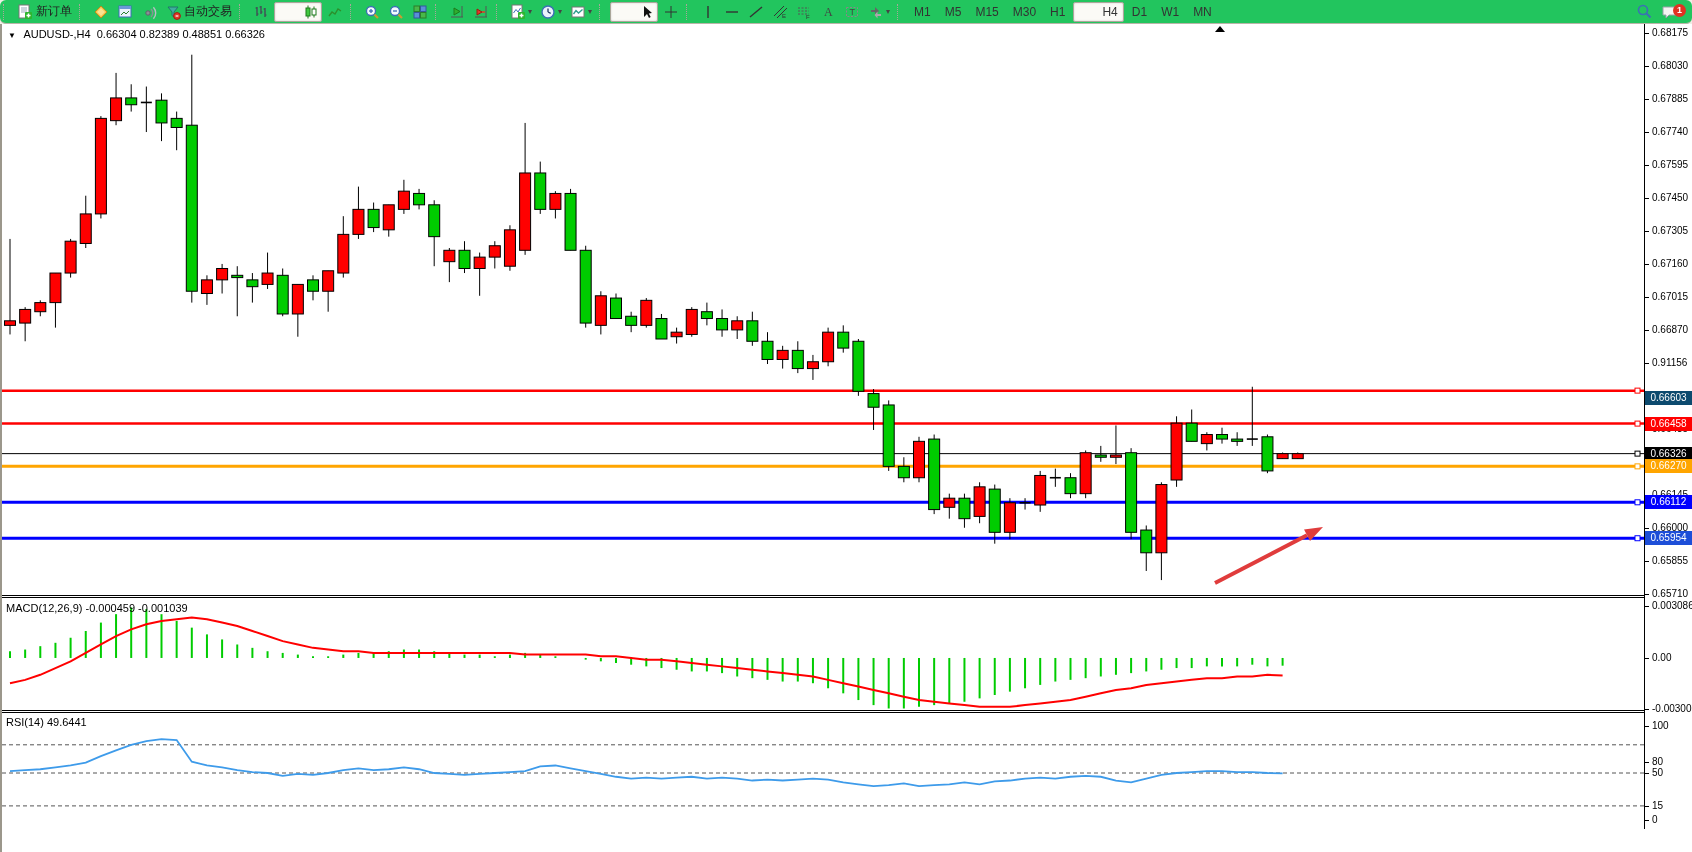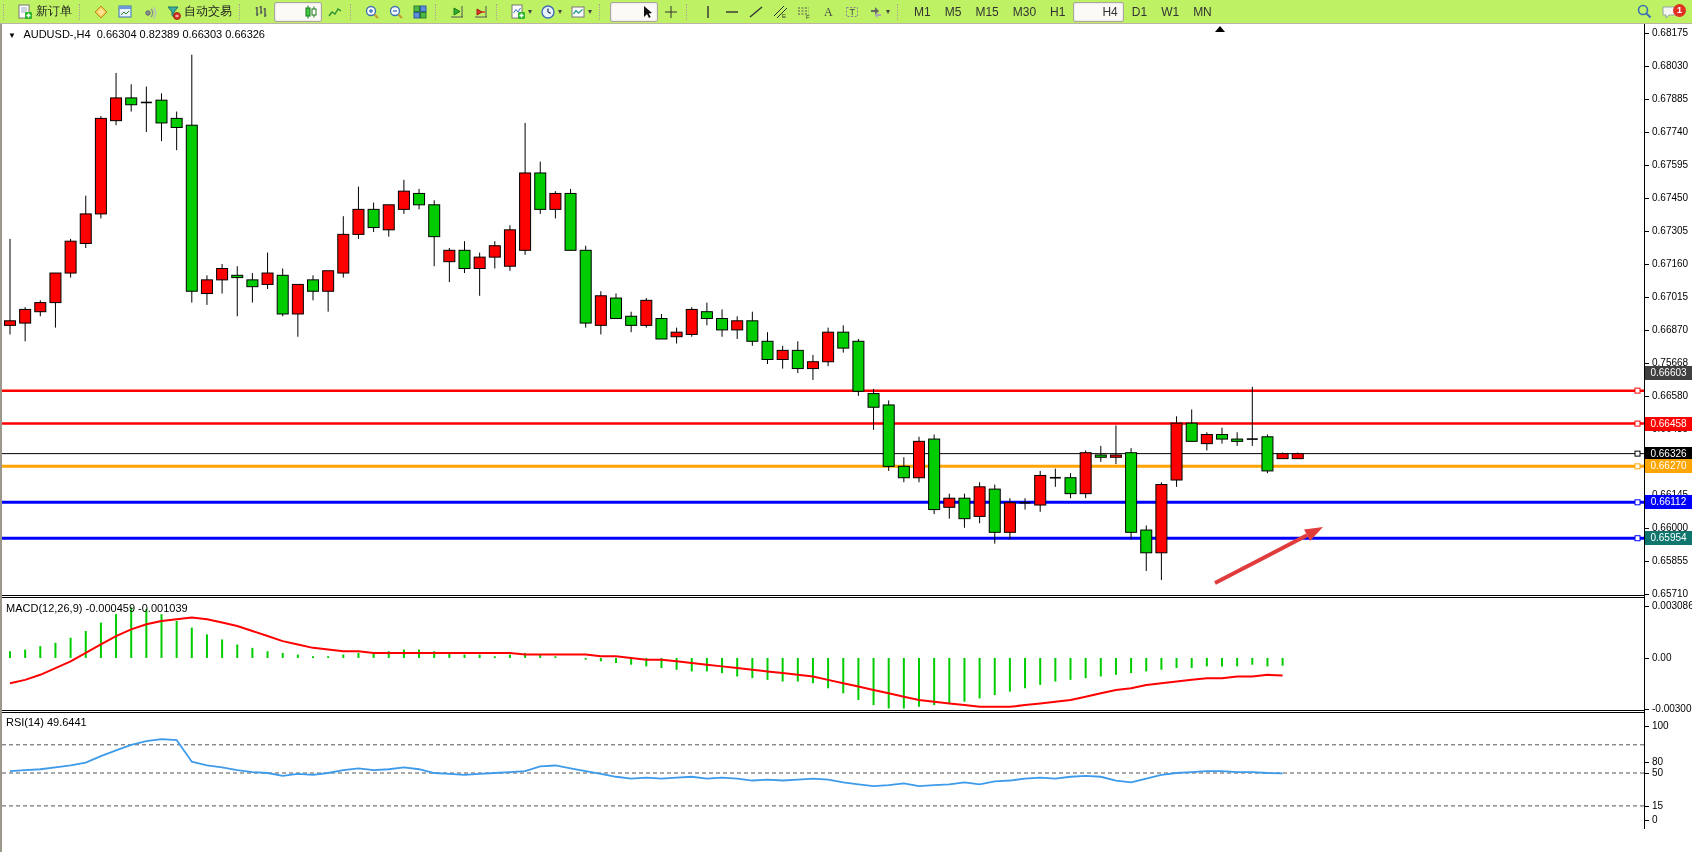--- a/index.html
+++ b/index.html
@@ -1,19 +1,19 @@
 <!DOCTYPE html>
 <html><head>
 <meta charset="utf-8">
 <style>
   html,body{margin:0;padding:0;background:#f0eee6;width:1692px;height:852px;overflow:hidden;
     font-family:"Liberation Sans","DejaVu Sans",sans-serif;-webkit-font-smoothing:none;}
   
-  .toolbar{position:absolute;left:0;top:0;width:1692px;height:23px;background:#bef264;
-    border-bottom:1px solid #b9b5a9;display:flex;align-items:center;font-size:12px;color:#222;}
+  .toolbar{position:absolute;left:0;top:0;width:1692px;height:23px;background:#22c55e;
+    border-bottom:1px solid #b9b5a9;display:flex;align-items:center;font-size:12px;color:#222;border-radius:6px;}
   .tbtn{height:20px;min-width:20px;display:flex;align-items:center;justify-content:center;
     margin:0 1px;padding:0 2px;border:1px solid transparent;border-radius:2px;box-sizing:border-box;}
   .tbtn.pressed{background:#fbfaf6;border:1px solid #aaa69a;box-shadow:inset 0 0 2px #ccc;padding-left:28px;}
   .tlabel{margin-left:3px;white-space:nowrap;}
   .grip{width:6px;height:16px;border-left:1px dotted #a9a599;margin:0 3px;}
   .caret{font-size:8px;color:#444;margin-left:2px;}
   .tf{font-size:12px;color:#333;padding:0 5px;}
   .right-icons{position:absolute;right:6px;top:0;height:23px;display:flex;align-items:center;}
   .badge{position:absolute;top:1px;right:-5px;background:#e03222;color:#fff;border-radius:8px;
     min-width:13px;height:13px;font-size:9px;line-height:13px;text-align:center;font-weight:bold;}
@@ -279,21 +279,21 @@
     </div>
   </div>
 </div>
 
 <div class="window">
   <div class="chart-title">
     <span class="tcaret">▼</span>
     <span>AUDUSD-,H4</span>&nbsp;
     <span>0.66304</span>
     <span>0.82389</span>
-    <span>0.66303</span>
+    <span>0.48851</span>
     <span>0.66326</span>
   </div>
 
   <div class="pane-label" style="top:578px;">MACD(12,26,9) -0.000459 -0.001039</div>
   <div class="pane-label" style="top:692px;">RSI(14) 49.6441</div>
 
   <svg id="plot" class="plot" width="1643" height="805" viewBox="0 24 1643 805">
       <line x1="0" y1="390.62584493041794" x2="1643" y2="390.62584493041794" stroke="#FF0000" stroke-width="2.5"></line>
       <rect x="1633" y="388.12584493041794" width="5" height="5" fill="#fff" stroke="#FF0000"></rect>
       <line x1="0" y1="423.603976143143" x2="1643" y2="423.603976143143" stroke="#FF0000" stroke-width="2.5"></line>
@@ -614,21 +614,21 @@
       <div class="ptick" style="top: 266.922px;">
         <span class="tick"></span>
         <span class="txt">0.67015</span>
       </div>
       <div class="ptick" style="top: 299.901px;">
         <span class="tick"></span>
         <span class="txt">0.66870</span>
       </div>
       <div class="ptick" style="top: 332.879px;">
         <span class="tick"></span>
-        <span class="txt">0.75668</span>
+        <span class="txt">0.91156</span>
       </div>
       <div class="ptick" style="top: 365.857px;">
         <span class="tick"></span>
         <span class="txt">0.66580</span>
       </div>
       <div class="ptick" style="top: 398.835px;">
         <span class="tick"></span>
         <span class="txt">0.66435</span>
       </div>
       <div class="ptick" style="top: 431.813px;">
@@ -676,21 +676,21 @@
         <span class="txt">50</span>
       </div>
       <div class="ptick" style="top: 775.9px;">
         <span class="tick"></span>
         <span class="txt">15</span>
       </div>
       <div class="ptick" style="top: 790px;">
         <span class="tick"></span>
         <span class="txt">0</span>
       </div>
-      <div class="hlabel" style="top: 342px; background: #404040;">0.66603</div>
+      <div class="hlabel" style="top: 367px; background: #0c4a6e;">0.66603</div>
       <div class="hlabel" style="top: 392.604px; background: rgb(255, 0, 0);">0.66458</div>
       <div class="hlabel" style="top: 422.625px; background: rgb(0, 0, 0);">0.66326</div>
       <div class="hlabel" style="top: 435.362px; background: rgb(255, 165, 0);">0.66270</div>
       <div class="hlabel" style="top: 471.297px; background: rgb(0, 0, 255);">0.66112</div>
-      <div class="hlabel" style="top: 507.231px; background: #0f766e;">0.65954</div>
+      <div class="hlabel" style="top: 507.231px; background: #1d4ed8;">0.65954</div>
     </div>
 
 </div>
 
 </body></html>

